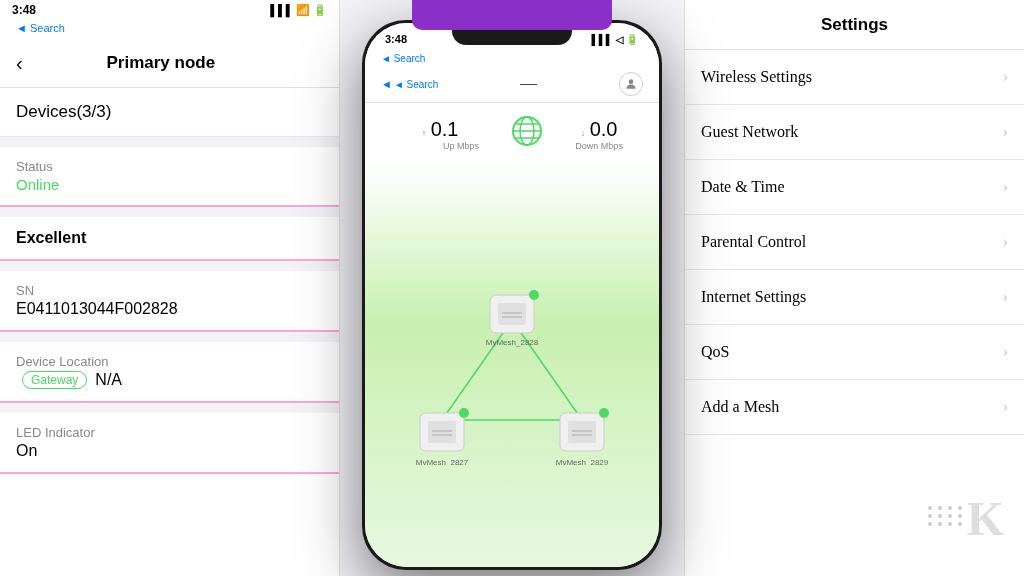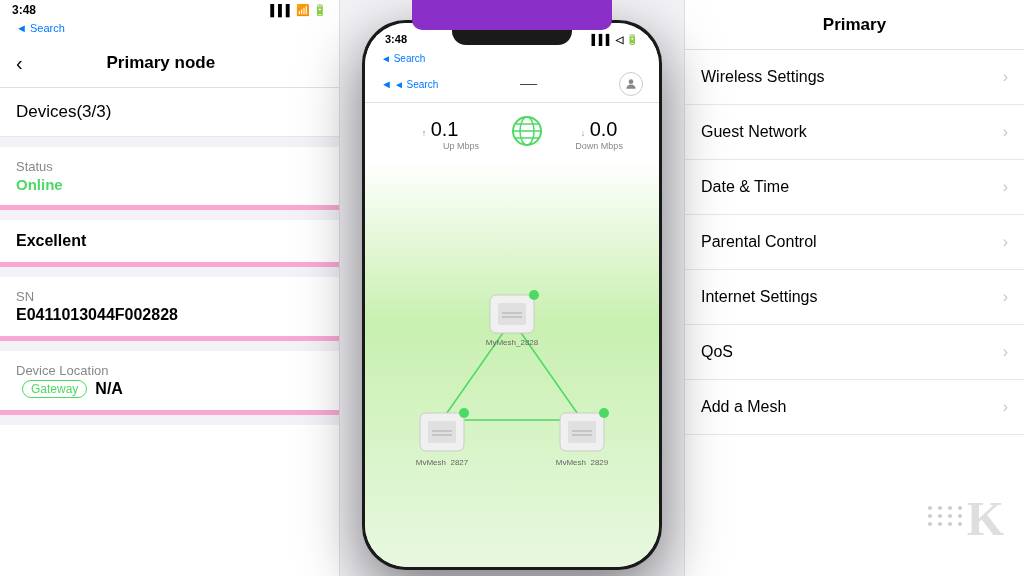--- a/index.html
+++ b/index.html
@@ -56,32 +56,32 @@
     }
 
     .left-content {
       flex: 1;
       overflow-y: auto;
       padding: 0;
     }
 
     .section-row {
       padding: 12px 16px;
-      border-bottom: 5px solid #f9a8d4;
+      border-bottom: 2px solid #f9a8d4;
     }
 
     .section-label {
       font-size: 13px;
       color: #888;
       margin-bottom: 2px;
     }
 
     .section-value {
       font-size: 16px;
-      font-weight: 700;
+      font-weight: 400;
       color: #000;
     }
 
     .section-value.green {
       color: #4cd964;
       font-size: 15px;
     }
 
     .section-value.bold {
       font-weight: 600;
@@ -279,20 +279,21 @@
       overflow-y: auto;
     }
 
     .settings-row {
       display: flex;
       align-items: flex-end;
       justify-content: space-between;
       padding: 18px 16px;
       border-bottom: 1px solid #e8e8e8;
       cursor: pointer;
+      font-family: Liberation Serif, serif;
     }
 
     .settings-row-label {
       font-size: 16px;
       color: #000;
       font-weight: 400;
     }
 
     .chevron-right {
       color: #c7c7cc;
@@ -399,20 +400,24 @@
     <div class="section-row">
       <div class="section-label">Device Location</div>
       <div style="display:flex; align-items:center; gap:8px;">
         <span class="gateway-badge">Gateway</span>
         <span class="section-value">N/A</span>
       </div>
     </div>
 
     <div style="height: 10px; background: #f2f2f7;"></div>
 
+    <div class="section-row">
+      <div class="section-label">LED Indicator</div>
+      <div class="section-value">On</div>
+    </div>
   </div>
 </div>
 
 <div class="center-phone-wrapper">
   <div class="phone-notch-bg"></div>
   <div class="phone-outer">
     <div class="phone-inner">
       <div class="phone-notch"></div>
 
       <div class="phone-status-bar">
@@ -498,21 +503,21 @@
           <text x="180" y="200" text-anchor="middle" font-size="8" fill="#666">MyMesh_2829</text>
         </svg>
       </div>
     </div>
   </div>
 </div>
 
 <div class="right-panel">
   <div class="right-header">
     <div style="width:24px;"></div>
-    <div class="right-title">Primary</div>
+    <div class="right-title">Settings</div>
     <div style="width:24px;"></div>
   </div>
 
   <div class="right-content">
     <div class="settings-row">
       <span class="settings-row-label">Wireless Settings</span>
       <span class="chevron-right">›</span>
     </div>
     <div class="settings-row">
       <span class="settings-row-label">Guest Network</span>

